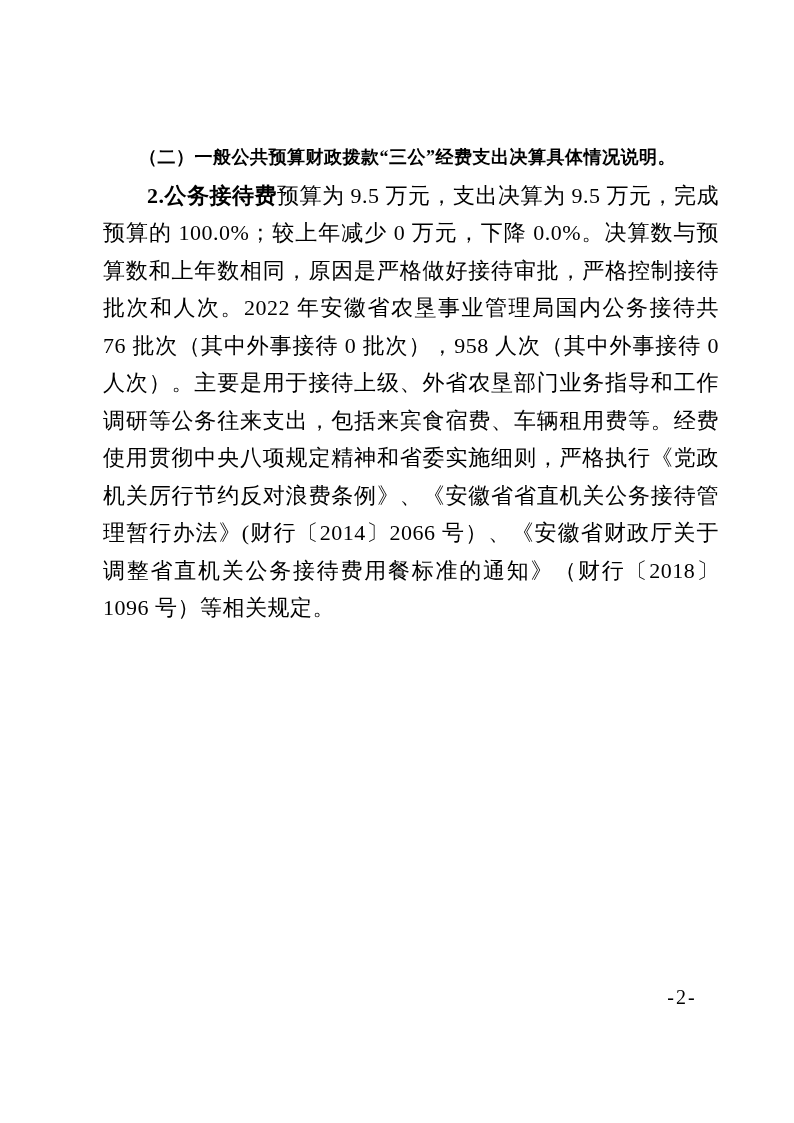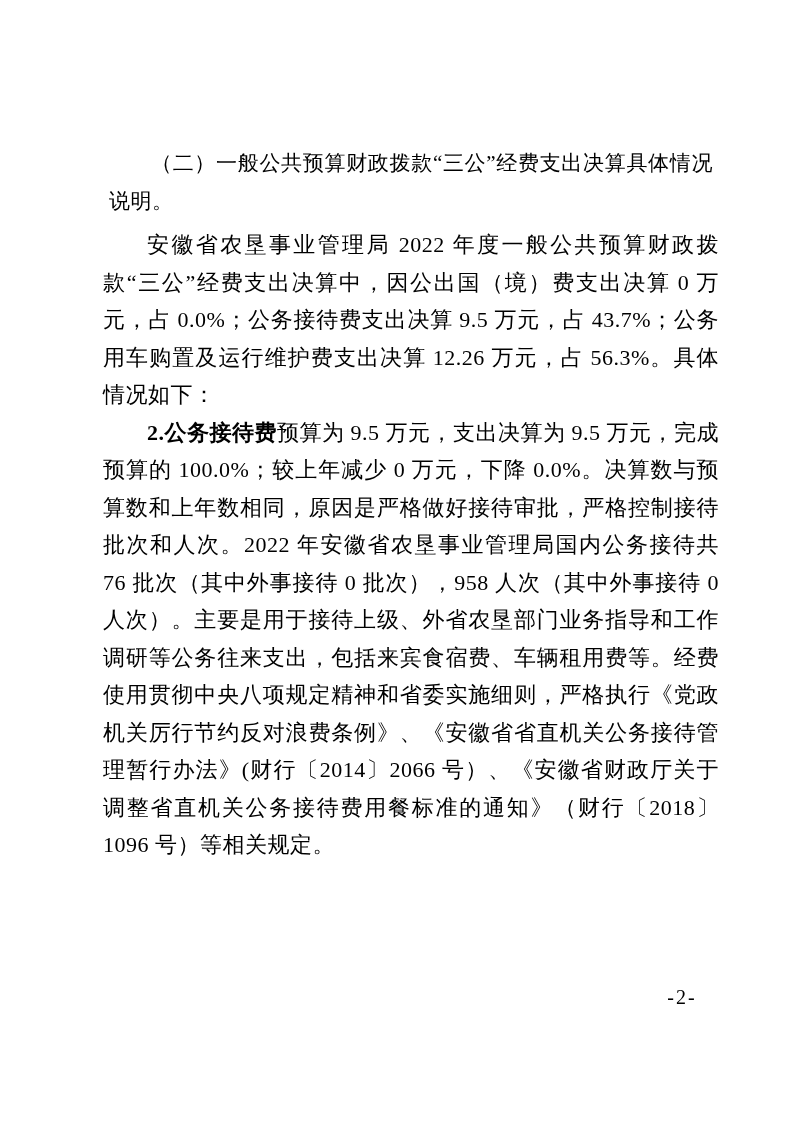--- a/index.html
+++ b/index.html
@@ -21,23 +21,23 @@
     left: 103px;
     top: 139px;
     width: 616px;
     font-size: 22px;
     line-height: 37.5px;
     text-align: justify;
     text-align-last: left;
     letter-spacing: 0.5px;
   }
   .heading {
-    margin: 6px;
-    font-size: 21px;
-    font-weight: normal;
+    margin: 0;
+    font-size: 18px;
+    font-weight: bold;
     text-indent: 2em;
     text-align: justify;
     text-align-last: left;
   }
   .para {
     margin: 0;
     text-indent: 2em;
   }
   .para .lead {
     font-weight: bold;
@@ -54,21 +54,20 @@
   }
 </style>
 </head>
 <body>
 
 <div class="page">
   <div class="content">
 
     <h2 class="heading">（二）一般公共预算财政拨款“三公”经费支出决算具体情况说明。</h2>
 
-    <p class="para"><span>安徽省农垦事业管理局 2022 年度一般公共预算财政拨款“三公”经费支出决算中，因公出国（境）费支出决算 0 万元，占 0.0%；公务接待费支出决算 9.5 万元，占 43.7%；公务用车购置及运行维护费支出决算 12.26 万元，占 56.3%。具体情况如下：</span></p>
 
 
     <p class="para"><span class="lead">2.公务接待费</span><span>预算为 9.5 万元，支出决算为 9.5 万元，完成预算的 100.0%；较上年减少 0 万元，下降 0.0%。决算数与预算数和上年数相同，原因是严格做好接待审批，严格控制接待批次和人次。2022 年安徽省农垦事业管理局国内公务接待共 76 批次（其中外事接待 0 批次），958 人次（其中外事接待 0 人次）。主要是用于接待上级、外省农垦部门业务指导和工作调研等公务往来支出，包括来宾食宿费、车辆租用费等。经费使用贯彻中央八项规定精神和省委实施细则，严格执行《党政机关厉行节约反对浪费条例》、《安徽省省直机关公务接待管理暂行办法》(财行〔2014〕2066 号）、《安徽省财政厅关于调整省直机关公务接待费用餐标准的通知》（财行〔2018〕1096 号）等相关规定。</span></p>
 
   </div>
 
   <div class="page-number">-2-</div>
 </div>
 
 </body></html>

